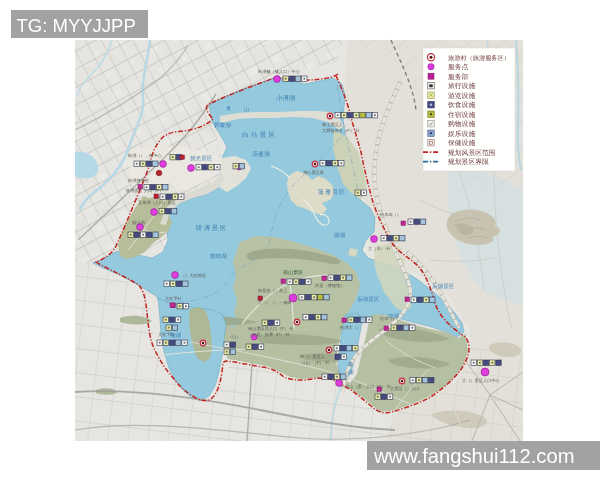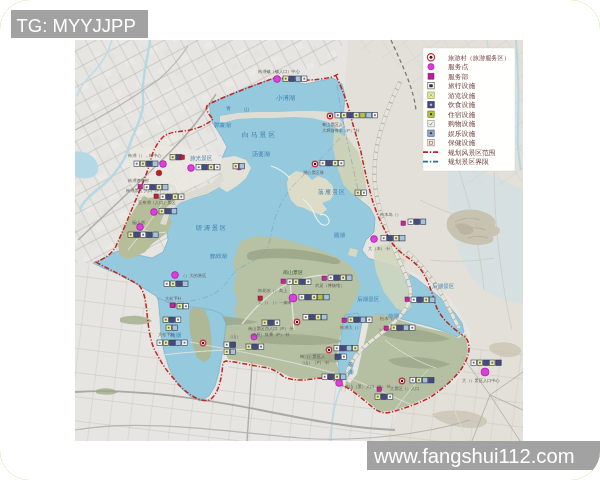--- a/index.html
+++ b/index.html
@@ -1,16 +1,16 @@
 <!DOCTYPE html>
 <html><head>
 <meta charset="utf-8">
 <style>
 html,body{margin:0;padding:0;background:#fff;}
-#page{position:relative;width:600px;height:480px;background:#84cc16;overflow:hidden;font-family:"Liberation Sans", sans-serif;border-radius:29px;}
+#page{position:relative;width:600px;height:480px;background:#84cc16;overflow:hidden;font-family:"Liberation Sans", sans-serif;}
 text{font-family:"Liberation Sans", sans-serif;}
 </style>
 </head>
 <body>
 <div id="page">
 <svg width="600" height="480" viewBox="0 0 600 480" xmlns="http://www.w3.org/2000/svg">
 <defs>
 <pattern id="gridA" width="14" height="16" patternUnits="userSpaceOnUse" patternTransform="rotate(-28 0 0)">
   <line x1="0" y1="0" x2="14" y2="0" stroke="#b2b2ae" stroke-width="1"></line>
   <line x1="0" y1="0" x2="0" y2="16" stroke="#b8b8b4" stroke-width="0.9"></line>

